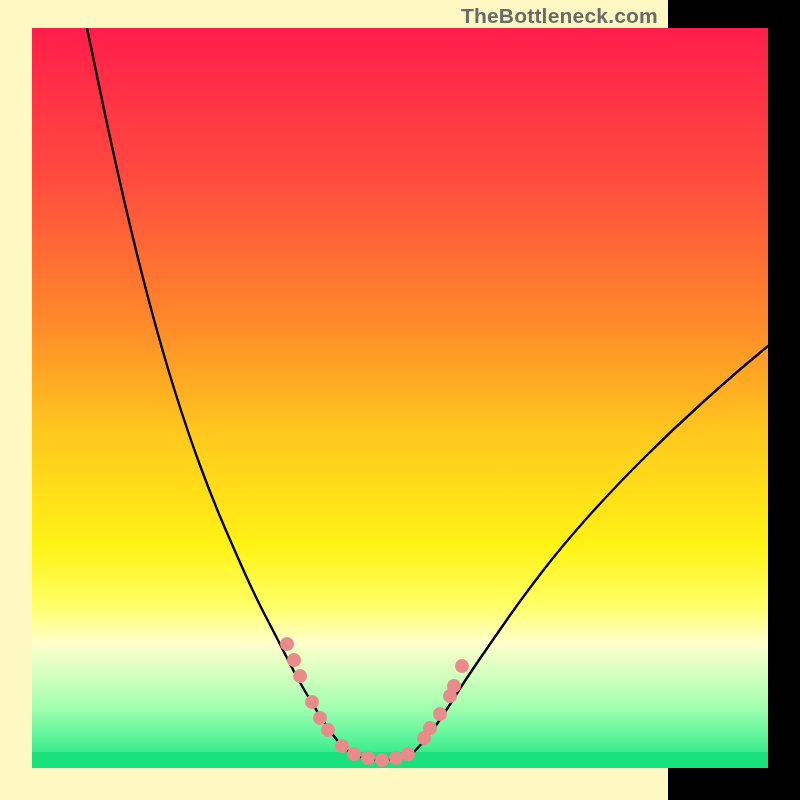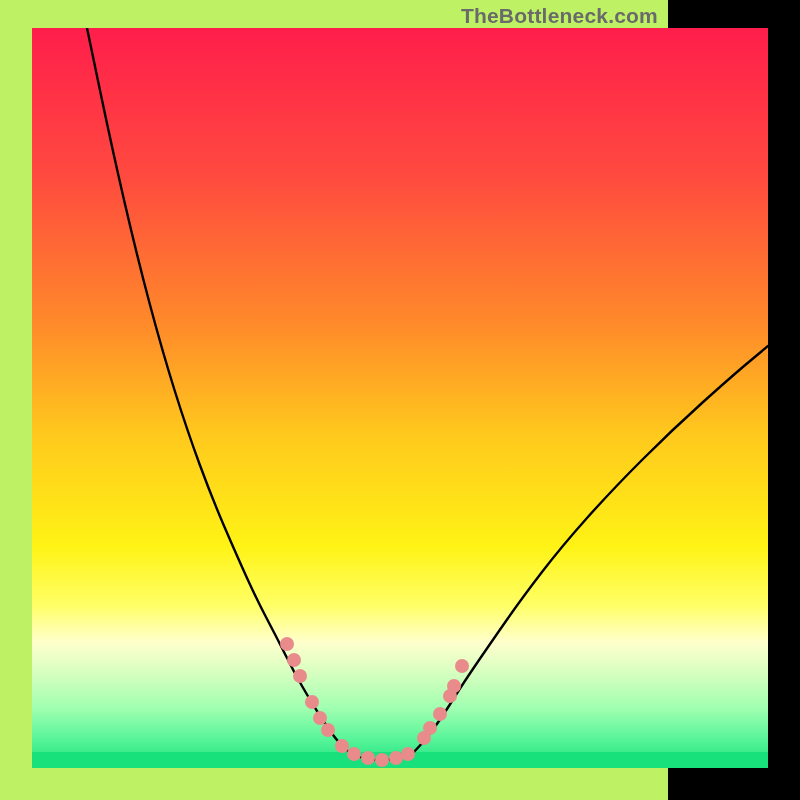--- a/index.html
+++ b/index.html
@@ -8,21 +8,21 @@
     width: 800px;
     height: 800px;
     background: #000;
     overflow: hidden;
     font-family: Arial, Helvetica, sans-serif;
   }
   .stage {
     position: relative;
     width: 668px;
     height: 800px;
-    background: #bef264;
+    background: #fef9c3;
     text-decoration: underline;
   }
   .watermark {
     position: absolute;
     top: 4px;
     right: 10px;
     color: #6a6a6a;
     font-size: 21px;
     font-weight: 600;
     letter-spacing: 0.2px;

